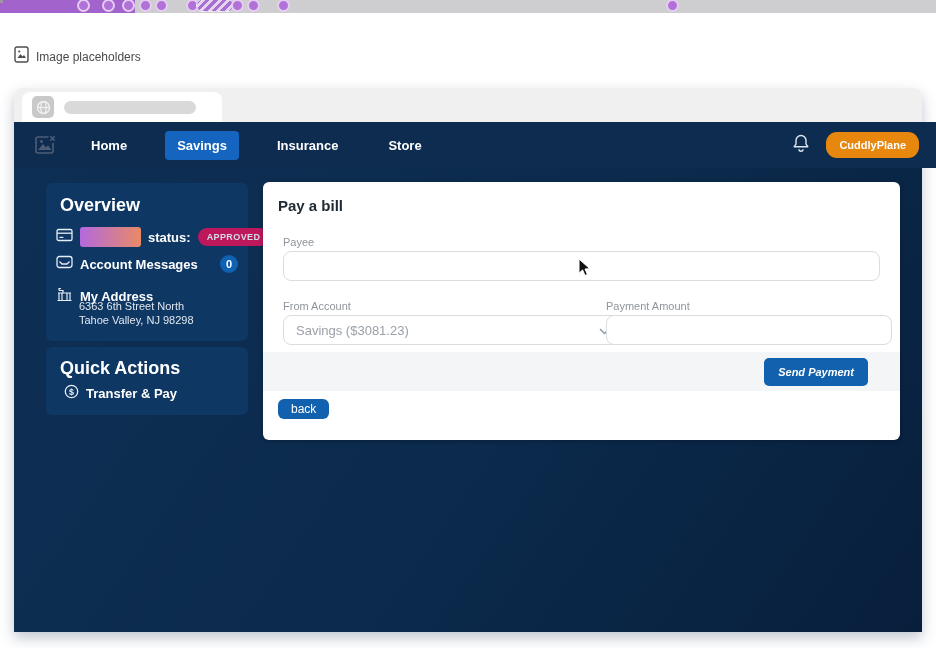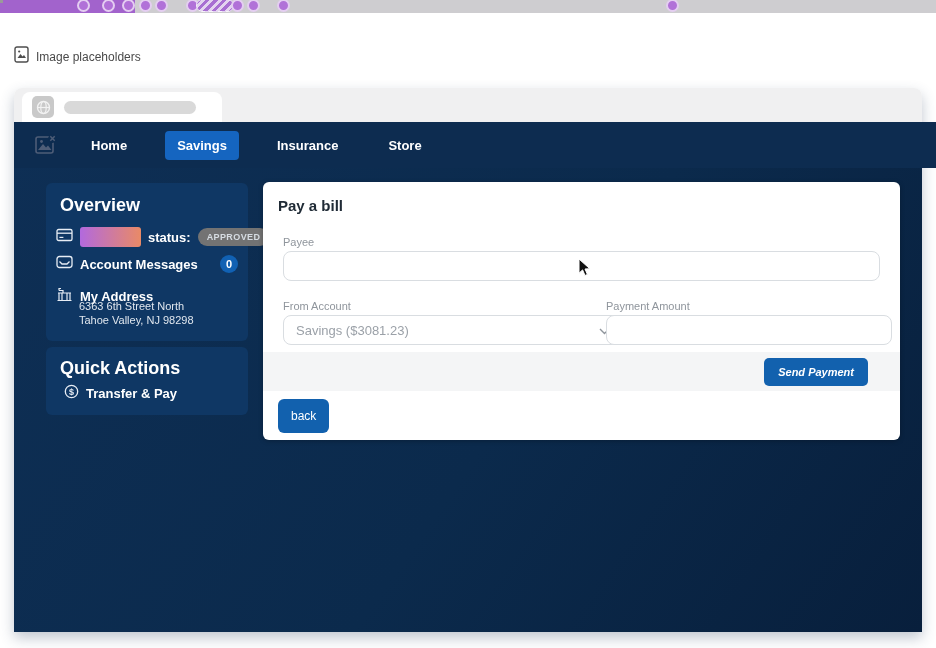--- a/index.html
+++ b/index.html
@@ -50,21 +50,21 @@
   .panel { position:absolute; left:32px; width:202px; background:#0f3764; border-radius:6px; color:#fff; }
   .panel-1 { top:61px; height:158px; }
   .panel-2 { top:225px; height:68px; }
   .panel h3 { font-size:18px; font-weight:bold; color:#ffffff; }
   .ov-title { position:absolute; left:14px; top:12px; }
   .srow { position:absolute; left:10px; display:flex; align-items:center; gap:7px; }
   .row-status { top:44px; }
   .grad-ph { width:61px; height:20px; border-radius:3px;
              background:linear-gradient(90deg,#b269de,#e98a66); }
   .srow-label { font-size:13px; font-weight:bold; color:#ffffff; }
-  .pill-approved { background:#737373; color:#d6dce2; font-size:9px; font-weight:bold;
+  .pill-approved { background:#be185d; color:#d6dce2; font-size:9px; font-weight:bold;
                    letter-spacing:.4px; padding:4px 9px; border-radius:9px; }
   .row-msg { top:72px; width:182px; }
   .badge-zero { margin-left:auto; width:18px; height:18px; border-radius:50%; background:#1161b3;
                 color:#fff; font-size:11px; font-weight:bold; display:flex; align-items:center;
                 justify-content:center; }
   .row-addr { top:104px; }
   .addr-lines { position:absolute; left:33px; top:116px; font-size:11px; line-height:14px; color:#dfe6ee; }
   .qa-title { position:absolute; left:14px; top:11px; }
   .row-transfer { left:18px; top:37px; cursor:pointer; }
 
@@ -83,21 +83,21 @@
             border-radius:8px; background:#fff; display:flex; align-items:center; padding:0 12px;
             cursor:pointer; }
   .select-value { font-size:13px; color:#9ba1a8; }
   .select-chev { margin-left:auto; }
   .lbl-amount { left:343px; top:118px; }
   .inp-amount { left:343px; top:133px; width:286px; }
   .form-footer { position:absolute; left:0; top:170px; width:637px; height:39px; background:#f4f5f6; }
   .btn-send { position:absolute; right:32px; top:6px; background:#1261ae; color:#fff; border:none;
               border-radius:5px; font-size:11px; font-weight:bold; padding:8px 14px; cursor:pointer;font-style:italic; }
   .btn-back { position:absolute; left:15px; top:217px; background:#1261ae; color:#fff; border:none;
-              border-radius:6px; font-size:12px; padding:10px 13px; cursor:pointer; }
+              border-radius:6px; font-size:12px; padding:3px 13px; cursor:pointer; }
 
   .cursor { position:absolute; left:578px; top:258px; pointer-events:none; z-index:50; }
 </style>
 </head>
 <body>
 
 <div class="stage">
 
   <div class="anno-bar">
     <div class="anno-fill"></div>
@@ -153,20 +153,29 @@
             <circle cx="18.5" cy="5.5" r="4.4" fill="#0d2c50"></circle>
             <path d="M16.3 3.3 L20.7 7.7 M20.7 3.3 L16.3 7.7" stroke="#4e5d77" stroke-width="1.5"></path>
           </svg>
         </span>
         <div class="nav-links">
           <div class="nav-item">Home</div>
           <div class="nav-item active">Savings</div>
           <div class="nav-item">Insurance</div>
           <div class="nav-item">Store</div>
         </div>
+        <div class="nav-right">
+          <span>
+            <svg width="18" height="20" viewBox="0 0 18 20">
+              <path d="M9 2.5 a5 5 0 0 1 5 5 v3.6 l1.8 2.6 H2.2 L4 11.1 V7.5 a5 5 0 0 1 5-5 z" fill="none" stroke="#dfe6ef" stroke-width="1.4" stroke-linejoin="round"></path>
+              <path d="M7 16.2 a2 2 0 0 0 4 0" fill="none" stroke="#dfe6ef" stroke-width="1.4"></path>
+            </svg>
+          </span>
+          <button class="acct-btn">CuddlyPlane</button>
+        </div>
       </div>
 
       <div class="panel panel-1">
         <h3 class="ov-title">Overview</h3>
 
         <div class="srow row-status">
           <span>
             <svg width="17" height="14" viewBox="0 0 17 14">
               <rect x="1" y="1.5" width="15" height="11" rx="1.6" fill="none" stroke="#e7edf5" stroke-width="1.3"></rect>
               <line x1="1" y1="5.2" x2="16" y2="5.2" stroke="#e7edf5" stroke-width="1.3"></line>

